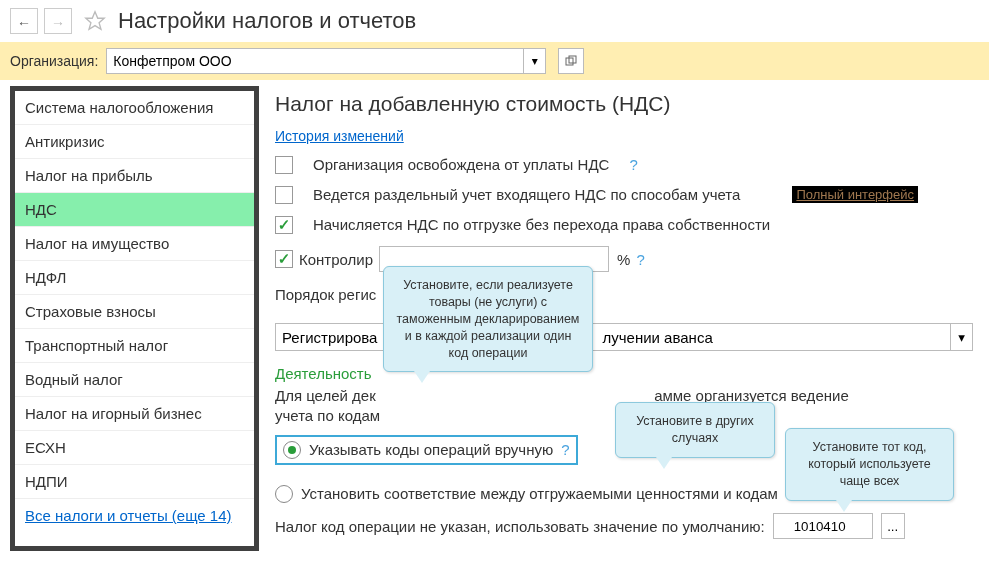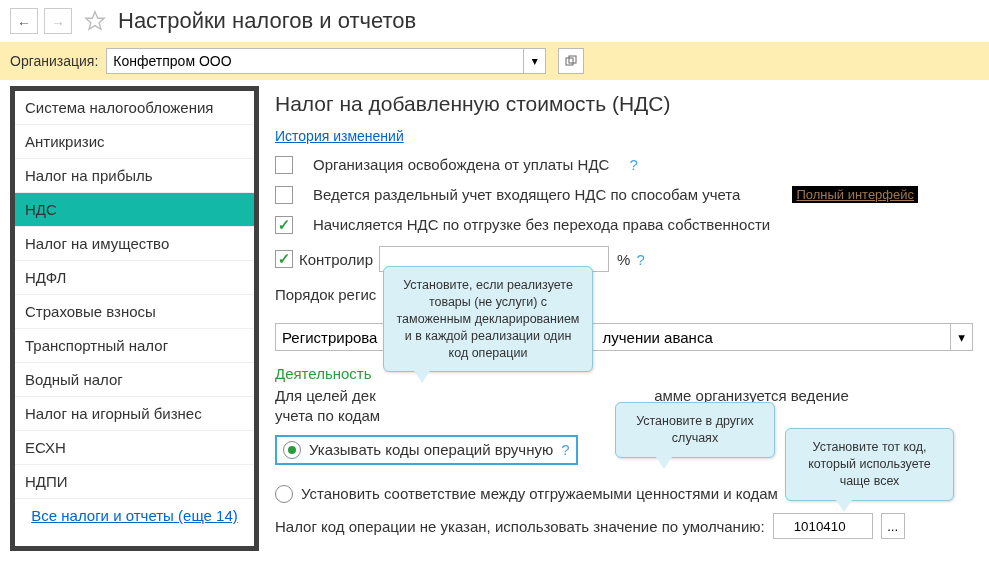--- a/index.html
+++ b/index.html
@@ -14,22 +14,22 @@
   .org-bar { background: #ffeeb2; padding: 6px 10px; display: flex; align-items: center; gap: 8px; }
   .org-label { font-size: 14px; }
   .org-select { flex: 0 0 440px; display: flex; }
   .org-input { flex: 1; height: 26px; border: 1px solid #bbb; background: #fff; padding: 0 6px; font-size: 14px; }
   .org-dd { width: 22px; height: 26px; border: 1px solid #bbb; border-left: none; background: #fff; cursor: pointer; display: flex; align-items: center; justify-content: center; font-size: 12px; }
   .org-ext { width: 26px; height: 26px; border: 1px solid #bbb; background: #fff; margin-left: 4px; cursor: pointer; display: flex; align-items: center; justify-content: center; }
   
   .main { display: flex; }
   .sidebar { width: 249px; border: 5px solid #404040; margin: 6px 0 0 10px; }
   .side-item { padding: 8px 10px; border-bottom: 1px solid #eee; cursor: pointer; font-size: 15px; }
-  .side-item.selected { background: #14b8a6; }
-  .side-link { padding: 8px 10px; text-align: center; }
+  .side-item.selected { background: #86efac; }
+  .side-link { padding: 8px 10px; }
   .side-link a { color: #0066cc; text-decoration: underline; font-size: 15px; }
   
   .content { flex: 1; padding: 12px 16px; position: relative; }
   .content-title { font-size: 21px; font-weight: normal; margin-bottom: 12px; }
   .history-link { color: #0066cc; text-decoration: underline; font-size: 14px; }
   
   .check-row { display: flex; align-items: flex-start; gap: 20px; margin: 12px 0; font-size: 15px; }
   .chk { width: 18px; height: 18px; border: 1px solid #999; background: #fff; display: flex; align-items: center; justify-content: center; flex-shrink: 0; }
   .chk.checked::after { content: "✓"; color: #2a9d3a; font-weight: bold; font-size: 15px; }
   .q { color: #4aa3df; cursor: pointer; }

